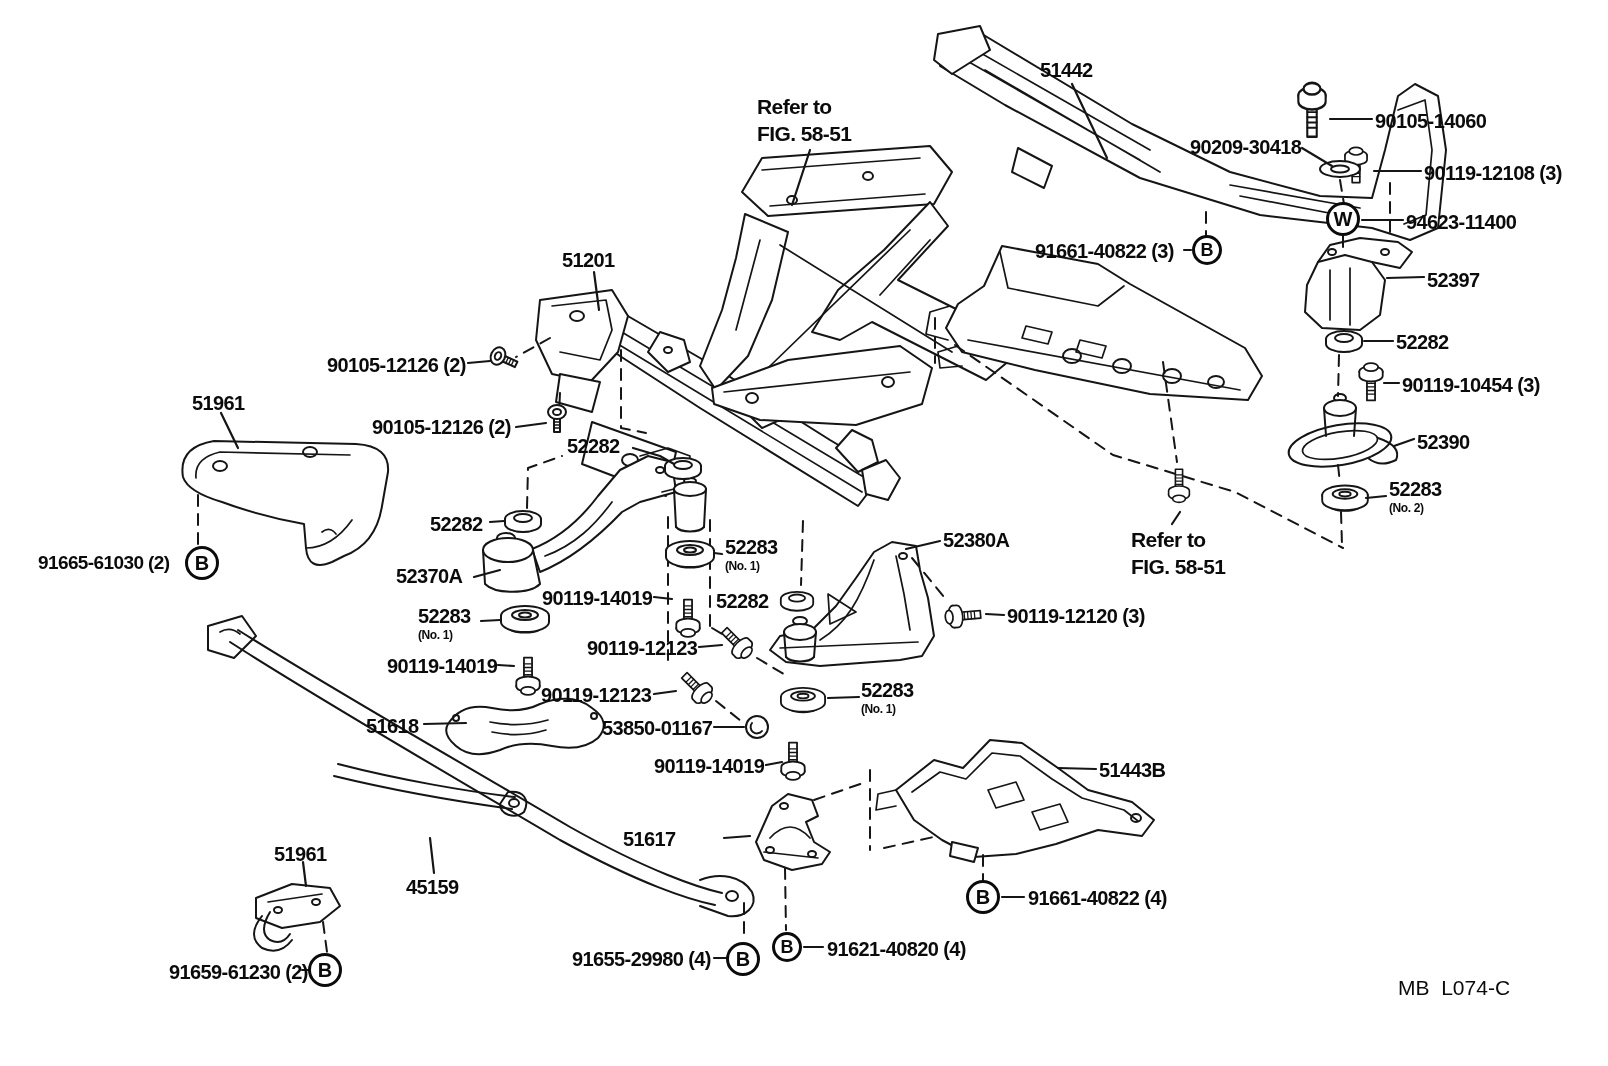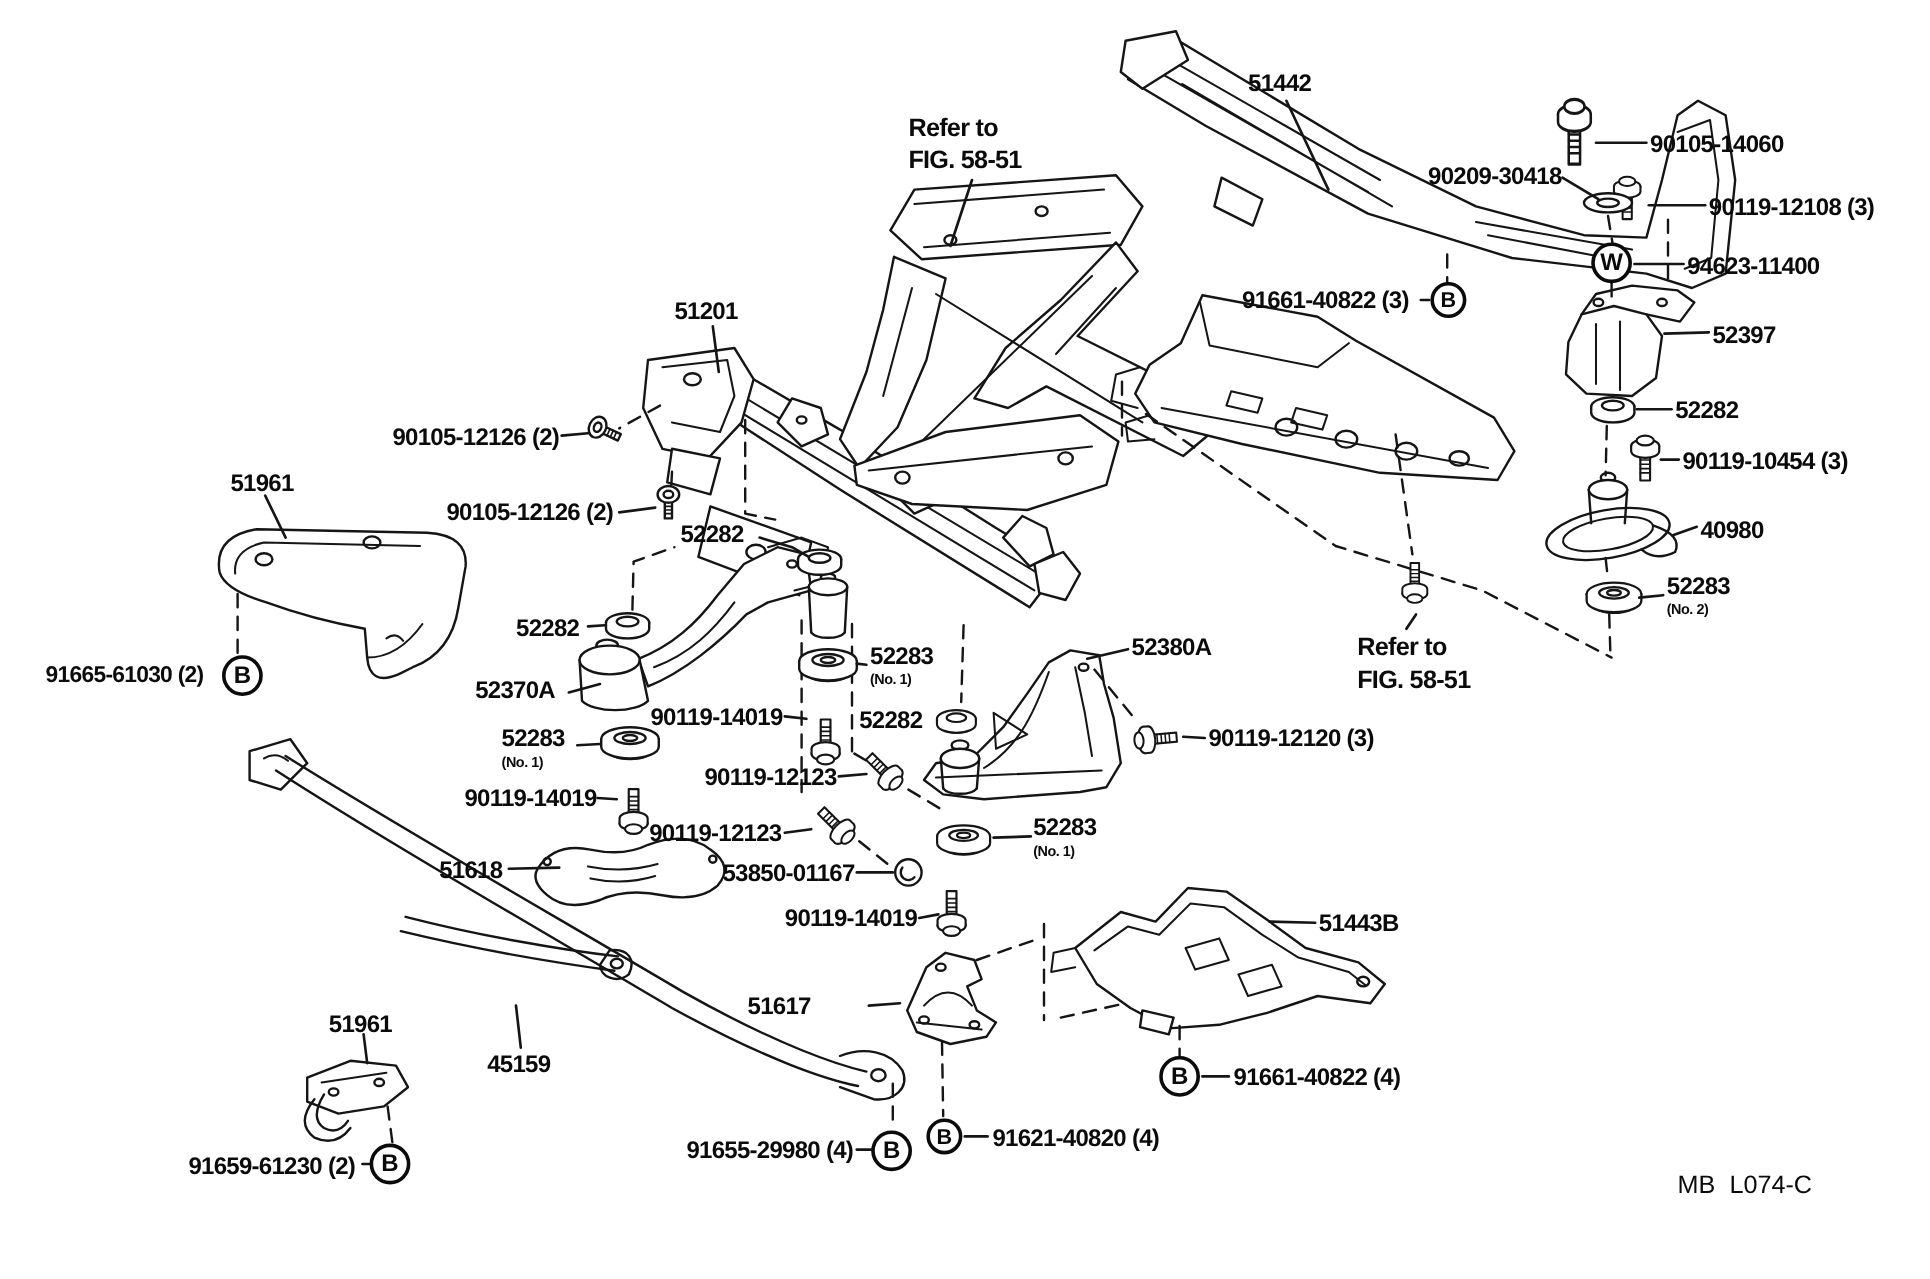--- a/index.html
+++ b/index.html
@@ -326,21 +326,21 @@
 
   <div class="label" style="left:1040px;top:58px">51442</div>
   <div class="label" style="left:1375px;top:109px">90105-14060</div>
   <div class="label" style="left:1190px;top:135px">90209-30418</div>
   <div class="label" style="left:1424px;top:161px">90119-12108 (3)</div>
   <div class="label" style="left:1406px;top:210px">94623-11400</div>
   <div class="label" style="left:1427px;top:268px">52397</div>
   <div class="label" style="left:1035px;top:239px">91661-40822 (3)</div>
   <div class="label" style="left:1396px;top:330px">52282</div>
   <div class="label" style="left:1402px;top:373px">90119-10454 (3)</div>
-  <div class="label" style="left:1417px;top:430px">40980</div>
+  <div class="label" style="left:1417px;top:430px">52390</div>
   <div class="label" style="left:1389px;top:477px"><span>52283</span><span class="sub">(No. 2)</span></div>
 
   <div class="label" style="left:562px;top:248px">51201</div>
   <div class="label" style="left:327px;top:353px">90105-12126 (2)</div>
   <div class="label" style="left:372px;top:415px">90105-12126 (2)</div>
   <div class="label" style="left:192px;top:391px">51961</div>
   <div class="label" style="left:38px;top:551px;font-size:19px">91665-61030 (2)</div>
   <div class="label" style="left:567px;top:434px">52282</div>
   <div class="label" style="left:430px;top:512px">52282</div>
   <div class="label" style="left:396px;top:564px">52370A</div>
@@ -357,21 +357,21 @@
   <div class="label" style="left:861px;top:678px"><span>52283</span><span class="sub">(No. 1)</span></div>
   <div class="label" style="left:943px;top:528px">52380A</div>
   <div class="label" style="left:1007px;top:604px">90119-12120 (3)</div>
   <div class="label" style="left:1099px;top:758px">51443B</div>
   <div class="label" style="left:1028px;top:886px">91661-40822 (4)</div>
   <div class="label" style="left:623px;top:827px">51617</div>
   <div class="label" style="left:572px;top:947px">91655-29980 (4)</div>
   <div class="label" style="left:827px;top:937px">91621-40820 (4)</div>
   <div class="label" style="left:406px;top:875px">45159</div>
   <div class="label" style="left:274px;top:842px">51961</div>
-  <div class="label" style="left:157px;top:960px">91659-61230 (2)</div>
+  <div class="label" style="left:169px;top:960px">91659-61230 (2)</div>
 
   <div class="circle-letter lg" style="left:1326px;top:202px">W</div>
   <div class="circle-letter" style="left:1192px;top:235px">B</div>
   <div class="circle-letter lg" style="left:185px;top:546px">B</div>
   <div class="circle-letter lg" style="left:308px;top:953px">B</div>
   <div class="circle-letter lg" style="left:726px;top:942px">B</div>
   <div class="circle-letter" style="left:772px;top:932px">B</div>
   <div class="circle-letter lg" style="left:966px;top:880px">B</div>
 
   <div class="footer-code" style="left:1398px;top:976px">MB  L074-C</div>

